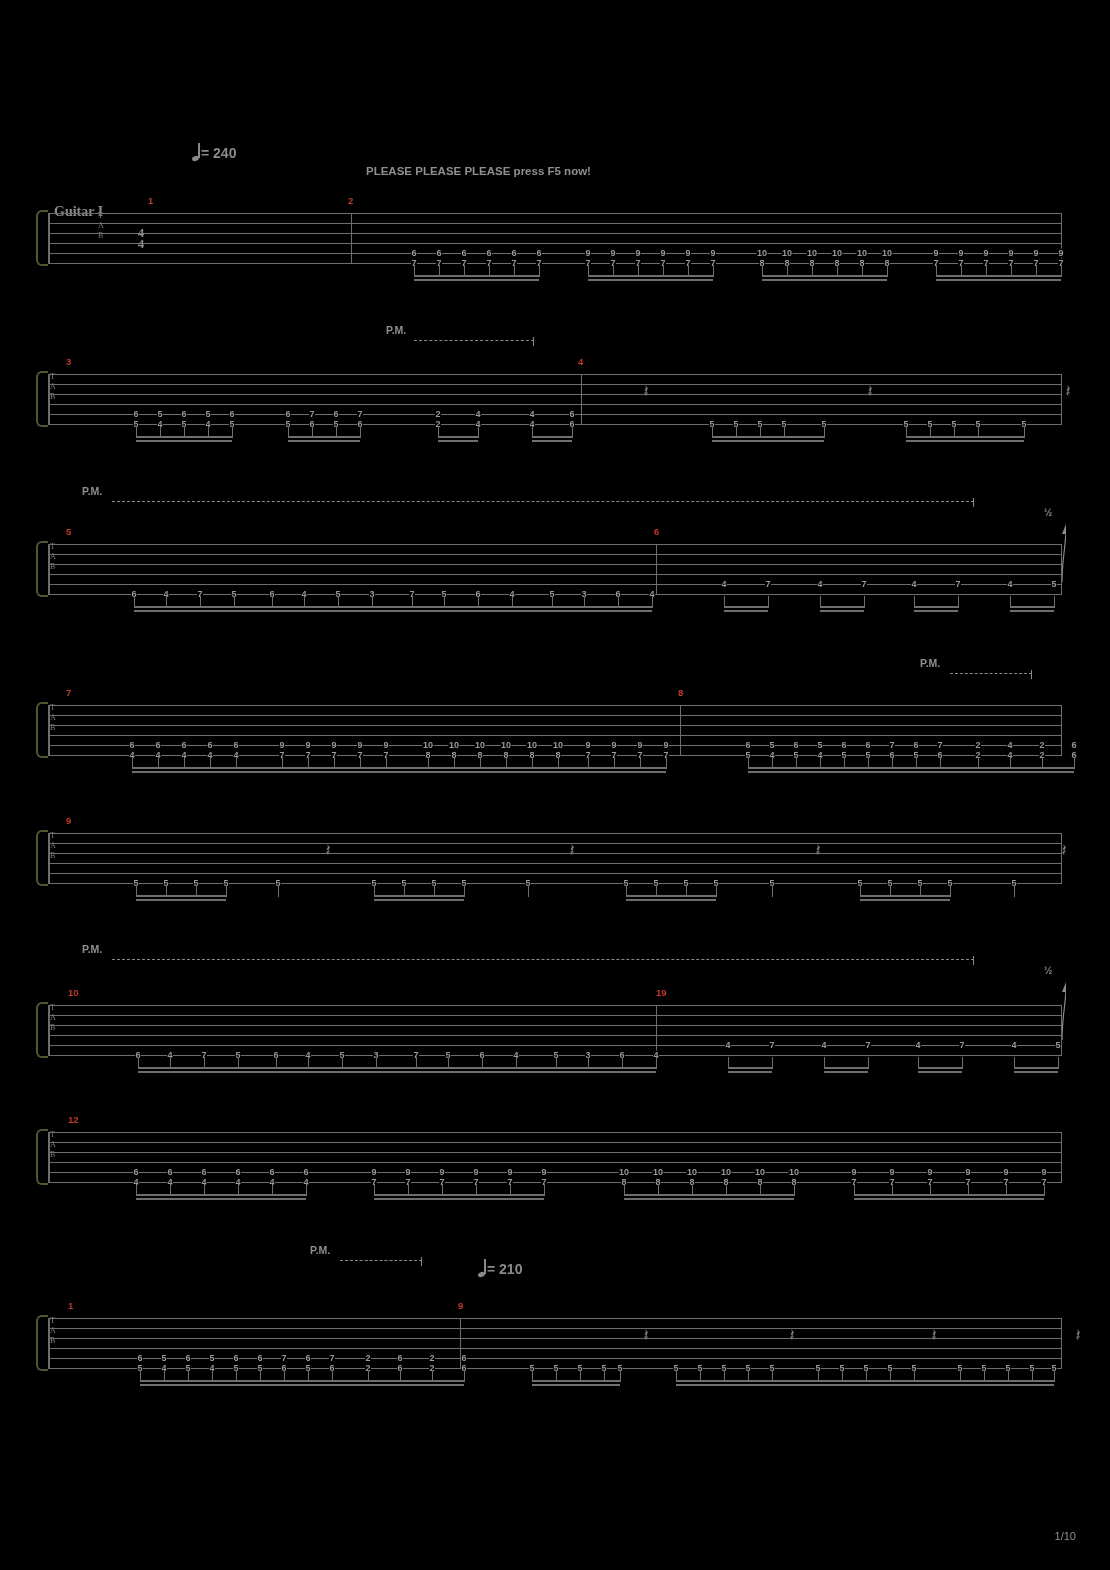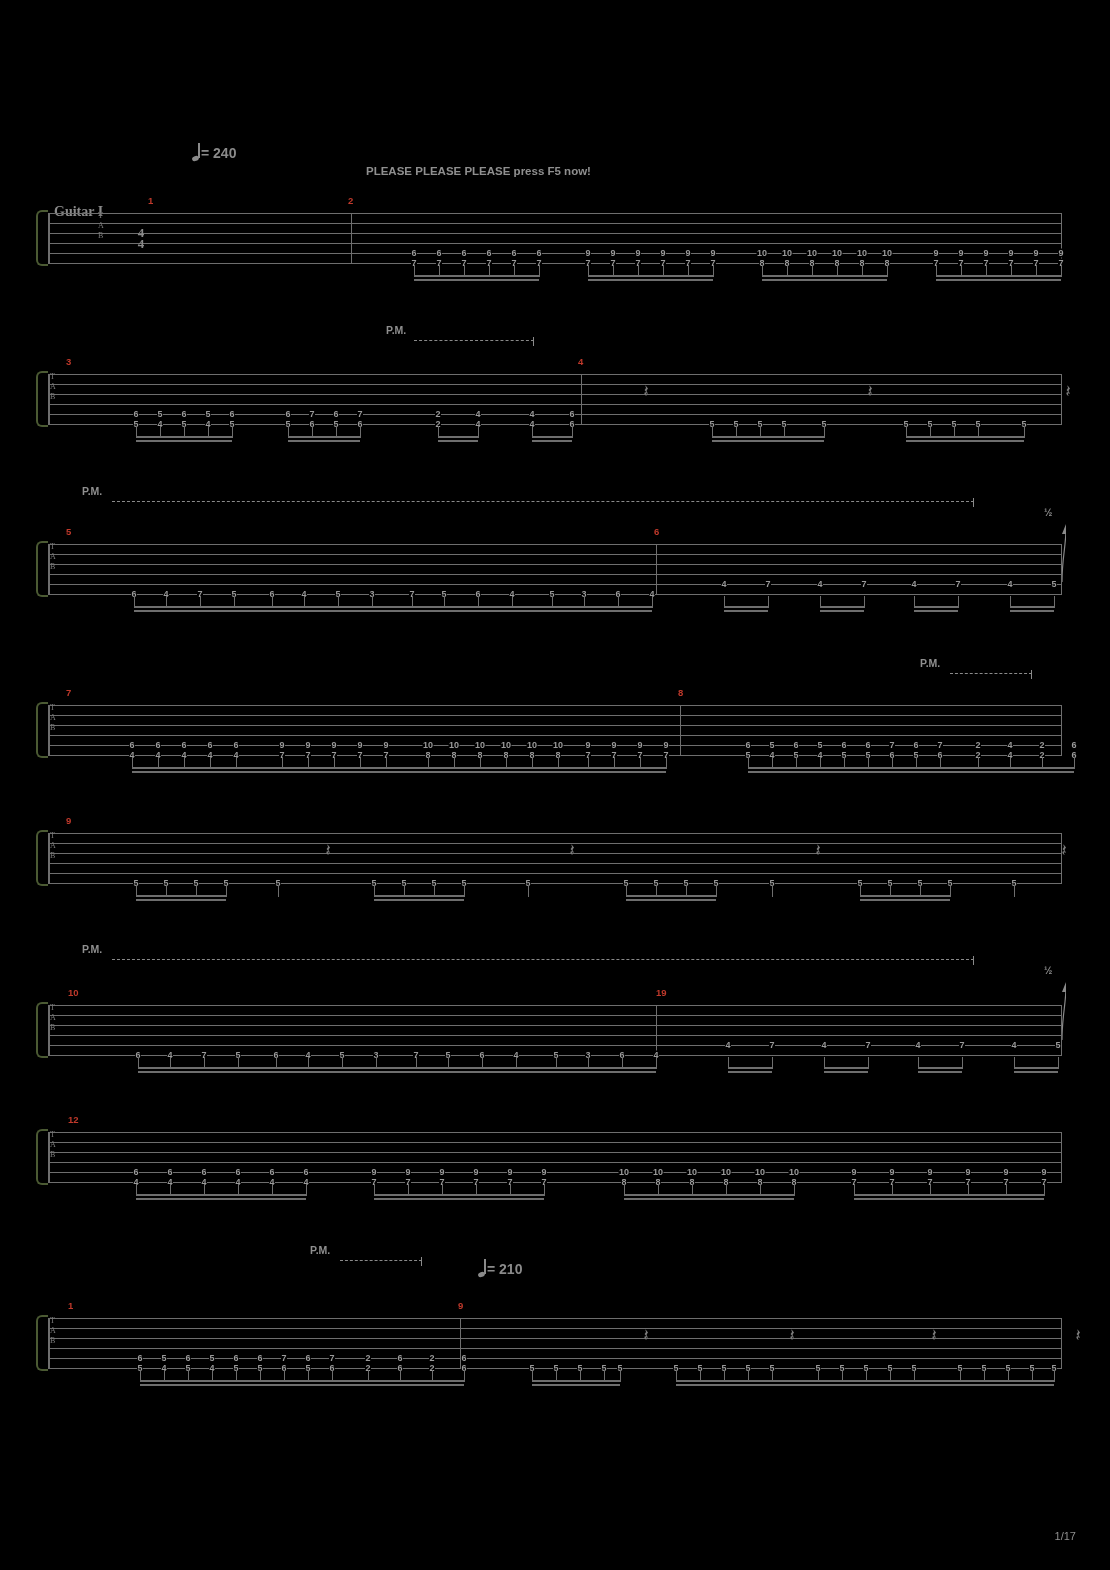--- a/index.html
+++ b/index.html
@@ -1049,15 +1049,15 @@
         <div class="stem" style="left: 890px; top: 52px; height: 12px;"></div>
         <div class="stem" style="left: 914px; top: 52px; height: 12px;"></div>
         <div class="stem" style="left: 960px; top: 52px; height: 12px;"></div>
         <div class="stem" style="left: 984px; top: 52px; height: 12px;"></div>
         <div class="stem" style="left: 1008px; top: 52px; height: 12px;"></div>
         <div class="stem" style="left: 1032px; top: 52px; height: 12px;"></div>
         <div class="stem" style="left: 1054px; top: 52px; height: 12px;"></div>
       </div>
   </div>
 
-  <div class="page-num">1/17</div>
+  <div class="page-num">1/10</div>
 
 </div>
 
 </body></html>

